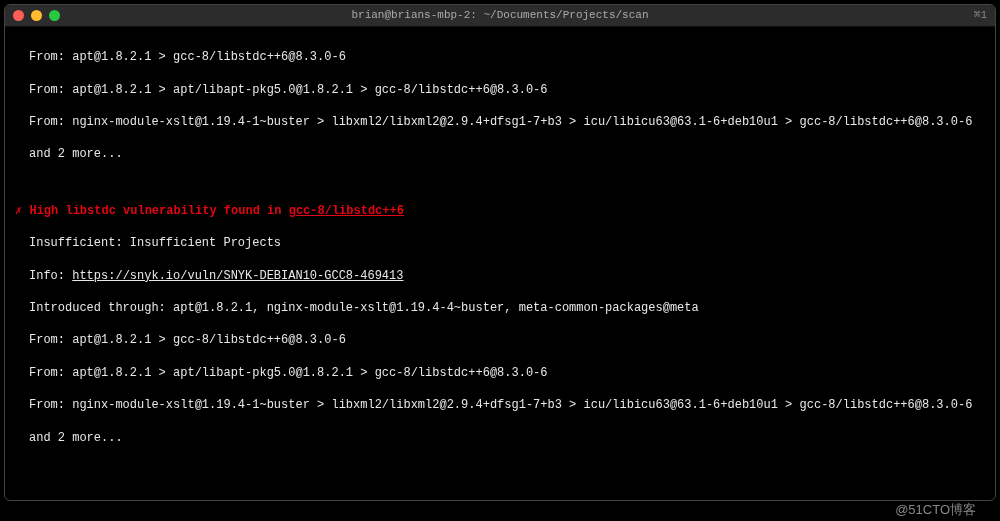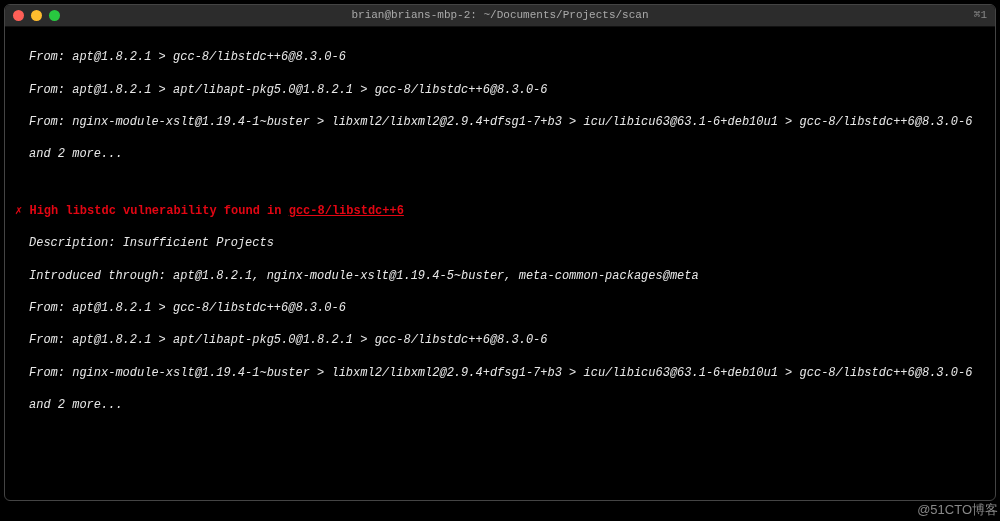--- a/index.html
+++ b/index.html
@@ -47,31 +47,31 @@
   .title-right {
     color: #888;
     font-size: 11px;
     margin-left: auto;
   }
   .term {
     padding: 6px 10px 10px 10px;
     white-space: pre;
     color: #e8e8e8;
   }
-  .indent1 { padding-left: 28px; text-indent: -14px; display: block; font-style: italic; }
+  .indent1 { padding-left: 28px; text-indent: -14px; display: block; }
   .indent0 { display: block; }
   .wrap { white-space: pre-wrap; word-break: break-all; }
   .red { color: #e74c3c; }
   .redbold { color: #e30613; font-weight: bold; }
   .redlink { color: #e30613; font-weight: bold; text-decoration: underline; margin-top: 28px; }
   .green { color: #2ecc71; }
   .underline { text-decoration: underline; }
   .watermark {
     position: absolute;
-    right: 2px;
+    right: 24px;
     bottom: 2px;
     font-size: 13px;
     color: #888;
     font-family: -apple-system, sans-serif;
   }
   .spacer { height: 8px; }
 </style>
 </head>
 <body>
 
@@ -86,22 +86,23 @@
     <div class="title-right">⌘1</div>
   </div>
 
   <div class="term">
 <span class="indent1">From: apt@1.8.2.1 &gt; gcc-8/libstdc++6@8.3.0-6</span>
 <span class="indent1">From: apt@1.8.2.1 &gt; apt/libapt-pkg5.0@1.8.2.1 &gt; gcc-8/libstdc++6@8.3.0-6</span>
 <span class="indent1 wrap">From: nginx-module-xslt@1.19.4-1~buster &gt; libxml2/libxml2@2.9.4+dfsg1-7+b3 &gt; icu/libicu63@63.1-6+deb10u1 &gt; gcc-8/libstdc++6@8.3.0-6</span>
 <span class="indent1">and 2 more...</span>
 <div class="spacer"></div>
 <span class="indent0"><span class="redbold">✗</span> <span class="redbold">High libstdc vulnerability found in </span><span class="redlink">gcc-8/libstdc++6</span></span>
-<span class="indent1"><span>Description: </span><span>Insufficient Projects</span></span>
-<span class="indent1">Introduced through: apt@1.8.2.1, nginx-module-xslt@1.19.4-5~buster, meta-common-packages@meta</span>
+<span class="indent1"><span>Insufficient: </span><span>Insufficient Projects</span></span>
+<span class="indent1"><span>Info: </span><span class="underline">https://snyk.io/vuln/SNYK-DEBIAN10-GCC8-469413</span></span>
+<span class="indent1">Introduced through: apt@1.8.2.1, nginx-module-xslt@1.19.4-4~buster, meta-common-packages@meta</span>
 <span class="indent1">From: apt@1.8.2.1 &gt; gcc-8/libstdc++6@8.3.0-6</span>
 <span class="indent1">From: apt@1.8.2.1 &gt; apt/libapt-pkg5.0@1.8.2.1 &gt; gcc-8/libstdc++6@8.3.0-6</span>
 <span class="indent1 wrap">From: nginx-module-xslt@1.19.4-1~buster &gt; libxml2/libxml2@2.9.4+dfsg1-7+b3 &gt; icu/libicu63@63.1-6+deb10u1 &gt; gcc-8/libstdc++6@8.3.0-6</span>
 <span class="indent1">and 2 more...</span>
 <div class="spacer"></div>
 <div class="spacer"></div>
 
 
 
 

